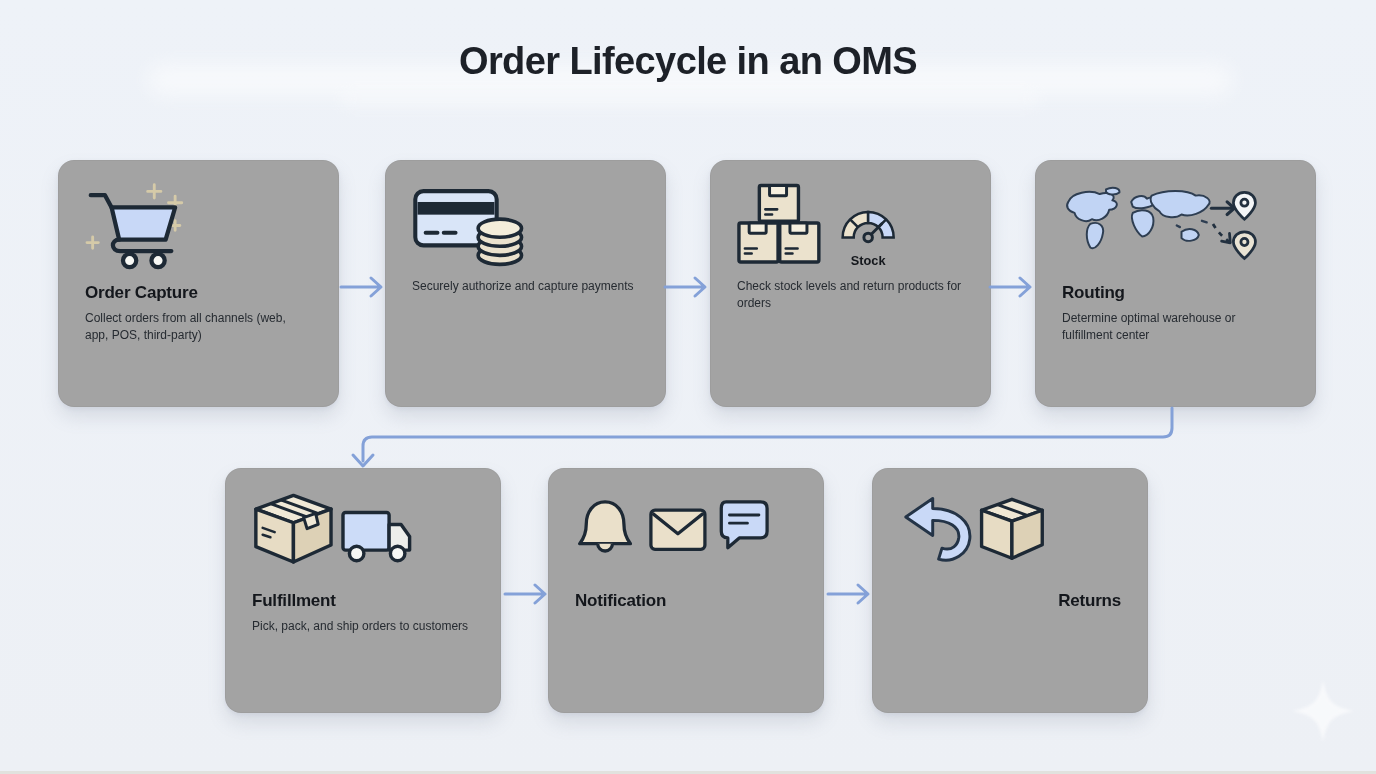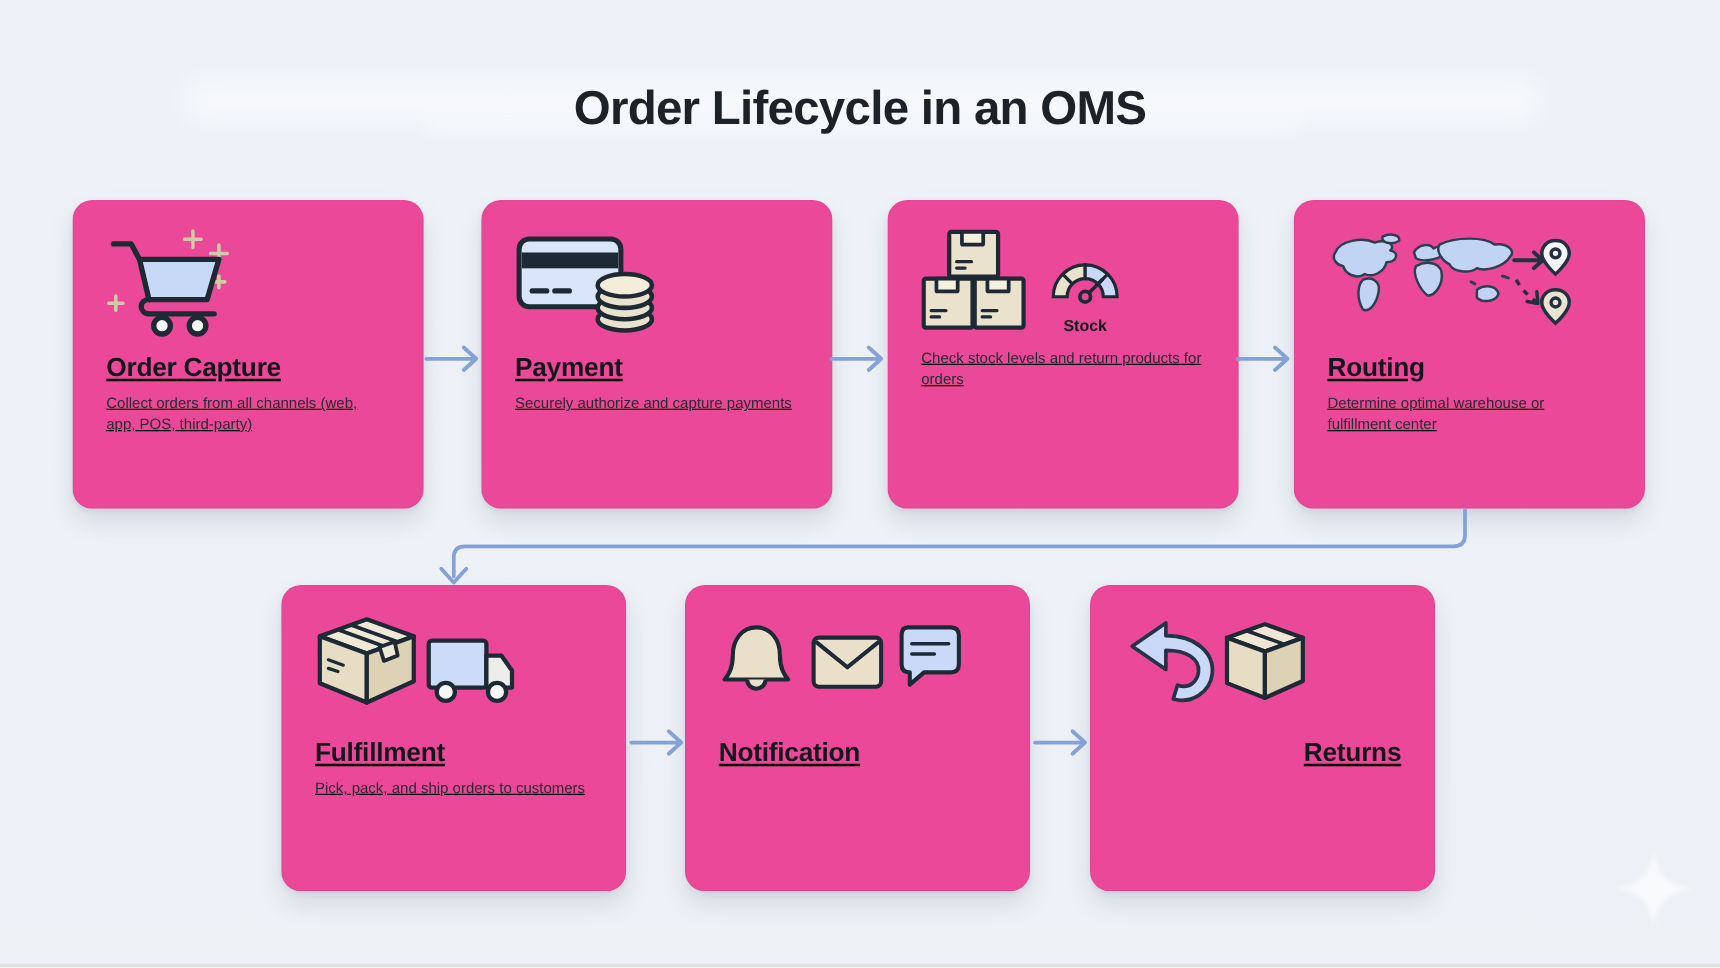--- a/index.html
+++ b/index.html
@@ -13,41 +13,40 @@
 
   
   .title-ghost {
     position:absolute; top:64px; left:148px; width:1084px; height:32px;
     background:#ffffff; opacity:.5; filter:blur(9px); border-radius:18px;
   }
   .title-ghost2 {
     position:absolute; top:92px; left:340px; width:700px; height:14px;
     background:#ffffff; opacity:.35; filter:blur(7px); border-radius:10px;
   }
-  .header { position:absolute; top:66px; left:0; width:100%; text-align:center; }
+  .header { position:absolute; top:40px; left:0; width:100%; text-align:center; }
   .header h1 {
     margin:0; font-size:38px; font-weight:800; letter-spacing:-0.6px;
     color:#1d2128;
   }
 
   
   .card {
     position:absolute;
-    background:#ec4899;
+    background:#a3a3a3;
     border:1px solid rgba(0,0,0,0.03);
     border-radius:16px;
     box-shadow:0 10px 18px rgba(110,120,145,0.18), 0 2px 4px rgba(110,120,145,0.10);
     padding:18px 26px 0 26px;
-    text-decoration:underline;
   }
   .card.row1 { width:281px; height:247px; top:160px; }
   .card.row2 { width:276px; height:245px; top:468px; }
   .icon-wrap { height:92px; display:flex; align-items:center; }
   .card-title {
-    font-size:21px; font-weight:700; color:#14171c;
+    font-size:17px; font-weight:700; color:#14171c;
     letter-spacing:-0.2px; margin-top:12px;
   }
   .card-desc {
     font-size:12px; color:#262b31; line-height:1.38; margin-top:7px;
   }
 
   
   .flow-arrow { position:absolute; }
   .overlay { position:absolute; left:0; top:0; pointer-events:none; }
 
@@ -92,21 +91,20 @@
       <rect x="6" y="21" width="85" height="14" fill="#1d2935"></rect>
       <path d="M15 55 H28 M35 55 H48" stroke="#1d2935" stroke-width="4.5" stroke-linecap="round"></path>
       <g>
         <ellipse cx="97" cy="80" rx="24" ry="10" fill="#ebe2cd" stroke="#1d2935" stroke-width="4"></ellipse>
         <ellipse cx="97" cy="70" rx="24" ry="10" fill="#ebe2cd" stroke="#1d2935" stroke-width="4"></ellipse>
         <ellipse cx="97" cy="60" rx="24" ry="10" fill="#ebe2cd" stroke="#1d2935" stroke-width="4"></ellipse>
         <ellipse cx="97" cy="50" rx="24" ry="10" fill="#f3edda" stroke="#1d2935" stroke-width="4"></ellipse>
       </g>
     </svg>
   </div>
-  <div class="card-title">Payment</div>
   <div class="card-desc">Securely authorize and capture payments</div>
 </div>
 
 <div class="card row1" style="left:710px;">
   <div class="icon-wrap">
     <svg width="162" height="85" viewBox="0 0 190 100">
       <g fill="#ebe2cd" stroke="#1d2935" stroke-width="4">
         <rect x="26" y="3" width="46" height="42" rx="2"></rect>
         <rect x="38" y="3" width="20" height="12" rx="1" fill="#f6f0e0" stroke-width="3.5"></rect>
         <rect x="2" y="47" width="46" height="46" rx="2"></rect>

